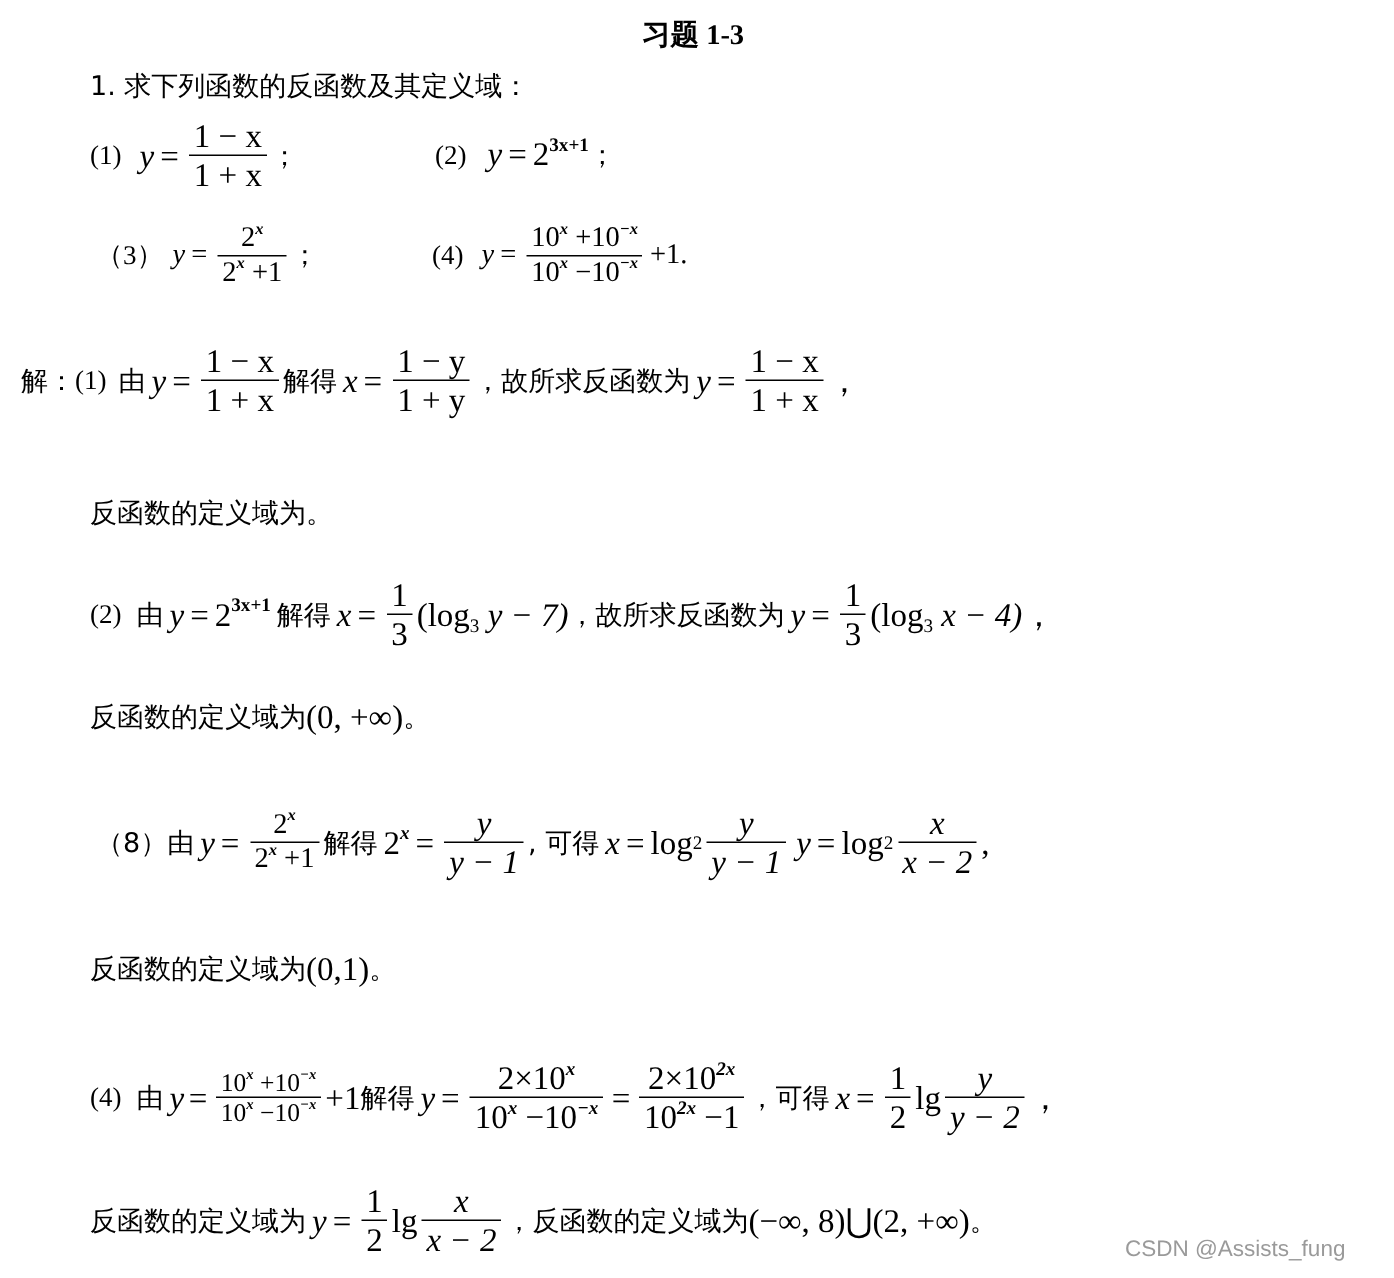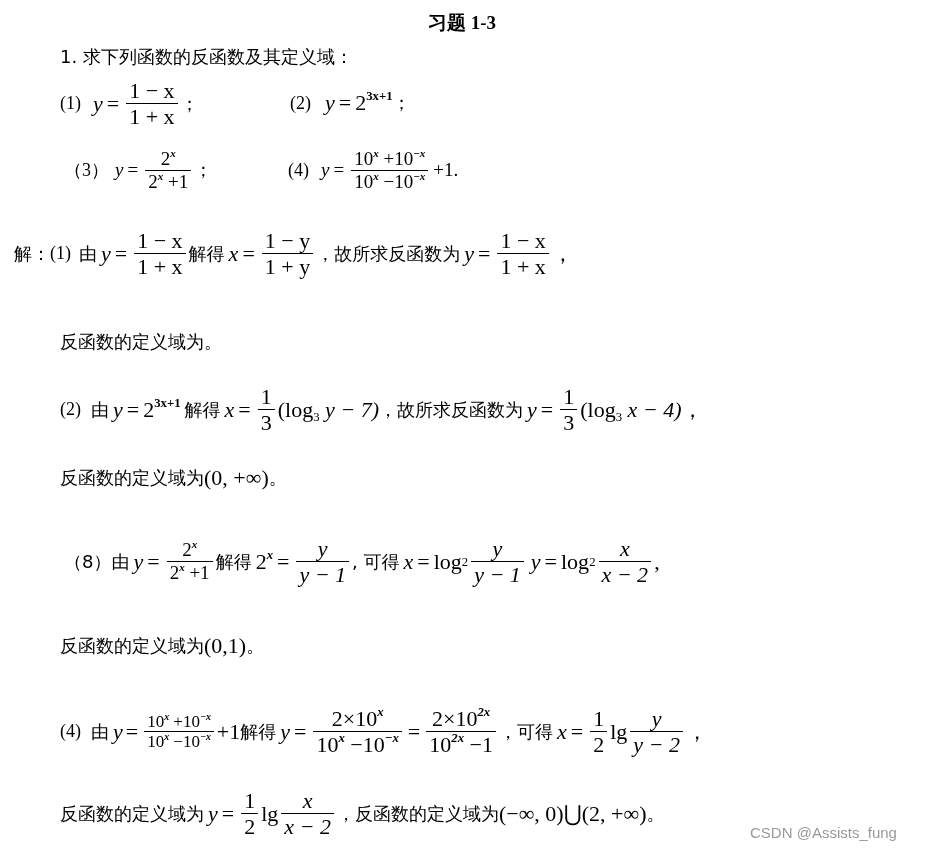--- a/index.html
+++ b/index.html
@@ -229,19 +229,19 @@
     <span class="num">1</span>
     <span class="den">2</span>
   </span>
   <span>lg</span>
   <span class="frac it">
     <span class="num">x</span>
     <span class="den">x − 2</span>
   </span>
   <span class="cn">，</span>
   <span class="cn">反函数的定义域为</span>
-  <span>(−∞, 0)⋃(2, +∞)</span>
+  <span>(−∞, 8)⋃(2, +∞)</span>
   <span class="cn">。</span>
 </div>
 
 <div class="abs wm" style="left:750px;top:824px;">
   <span>CSDN @Assists_fung</span>
 </div>
 
 </body></html>

